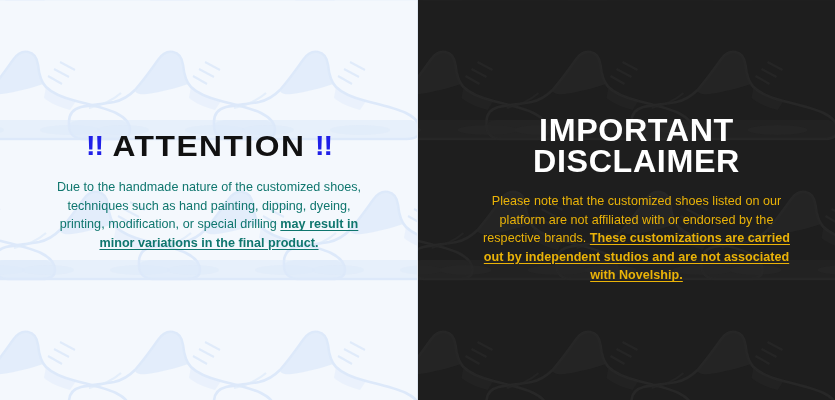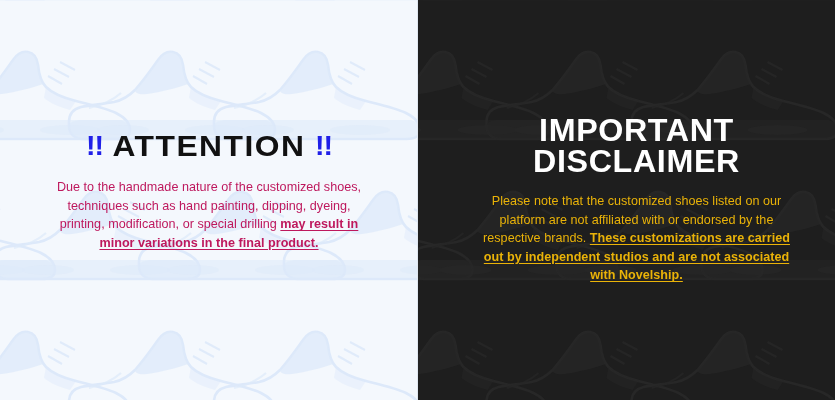--- a/index.html
+++ b/index.html
@@ -97,21 +97,21 @@
     transform-origin: center;
   }
   .heading-right .line { display: block; }
 
   
   .body-copy {
     font-size: 12.6px;
     line-height: 1.48;
     letter-spacing: 0.02px;
   }
-  .body-left  { color: #be185d; max-width: 316px; margin: 16px auto; }
+  .body-left  { color: #0f766e; max-width: 316px; margin: 16px auto; }
   .body-right { color: #eab308; max-width: 330px; margin: 0 auto; }
 
   .emph {
     font-weight: 700;
     text-decoration: underline;
     text-underline-offset: 2px;
     text-decoration-thickness: 1.2px;
   }
 
   

